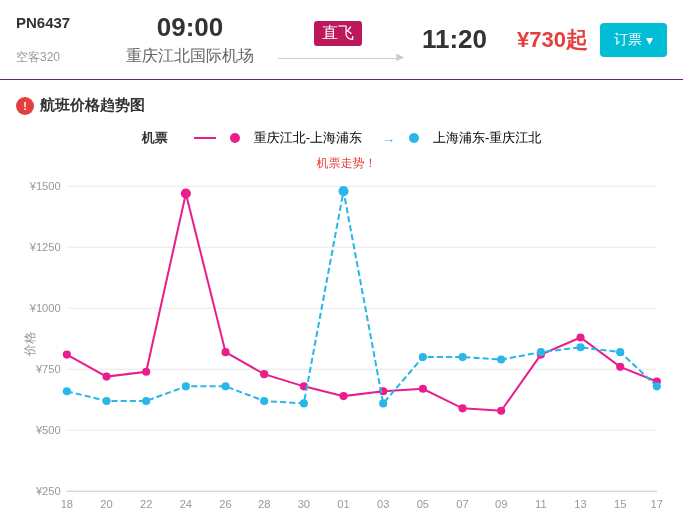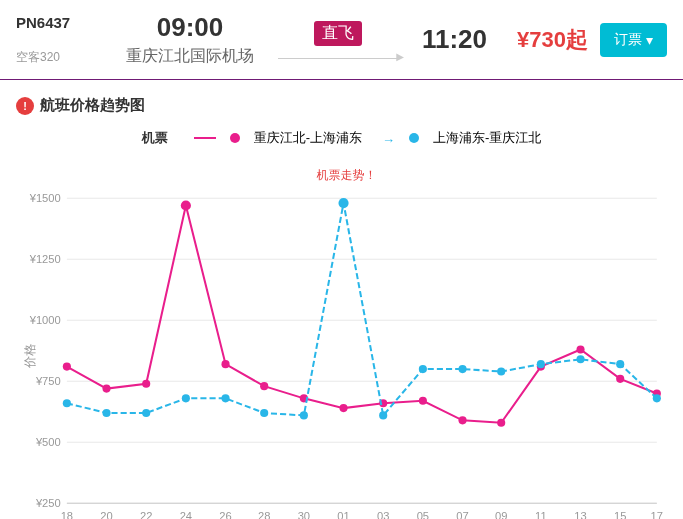--- a/index.html
+++ b/index.html
@@ -127,21 +127,21 @@
       position: relative;
       width: 100%;
       height: 370px;
     }
 
     .legend-row {
       display: flex;
       justify-content: center;
       align-items: center;
       gap: 20px;
-      margin-bottom: 20px;
+      margin-bottom: 8px;
       font-size: 13px;
     }
     .legend-item {
       display: flex;
       align-items: center;
       gap: 14px;
     }
     .legend-label-main {
       font-size: 13px;
       color: #333;

